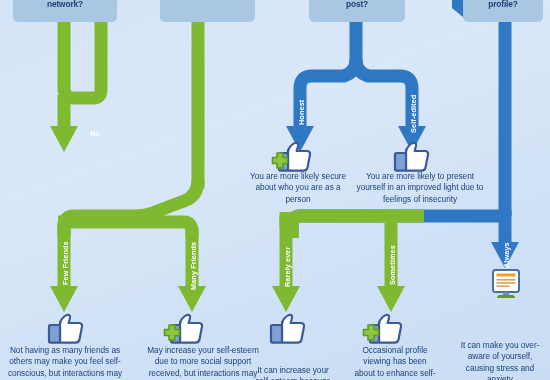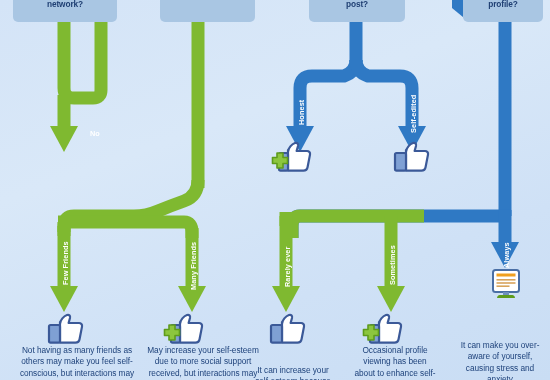--- a/index.html
+++ b/index.html
@@ -214,23 +214,25 @@
       <rect x="8.5" y="5.5" width="19" height="3" fill="#f0a020"></rect>
       <rect x="8.5" y="11" width="19" height="1.6" fill="#d8a45c"></rect>
       <rect x="8.5" y="14.2" width="19" height="1.6" fill="#d8a45c"></rect>
       <rect x="8.5" y="17.4" width="13" height="1.6" fill="#d8a45c"></rect>
       <rect x="15" y="24" width="6" height="4" fill="#6e8fbd"></rect>
       <path d="M9 30 C9 27.5 11 27 13 27 L23 27 C25 27 27 27.5 27 30 Z" fill="#5e9b1c"></path>
     </svg>
   </div>
 
 
-
-
-  <div class="outcome" style="left:18px; top:345px; width:118px;">Not having as many friends as others may make you feel self-conscious, but interactions may</div>
+  <div class="outcome" style="left:245px; top:171px; width:106px;">You are more likely secure about who you are as a person</div>
+
+  <div class="outcome" style="left:352px; top:171px; width:136px;">You are more likely to present yourself in an improved light due to feelings of insecurity</div>
+
+  <div class="outcome" style="left:6px; top:345px; width:118px;">Not having as many friends as others may make you feel self-conscious, but interactions may</div>
 
   <div class="outcome" style="left:134px; top:345px; width:112px;margin-left:13px;">May increase your self-esteem due to more social support received, but interactions may</div>
 
   <div class="outcome" style="left:252px; top:365px; width:82px;">It can increase your self-esteem because you avoid others'</div>
 
   <div class="outcome" style="left:352px; top:345px; width:86px;">Occasional profile viewing has been about to enhance self-</div>
 
   <div class="outcome" style="left:455px; top:340px; width:90px;">It can make you over-aware of yourself, causing stress and anxiety</div>
 
 </div>

